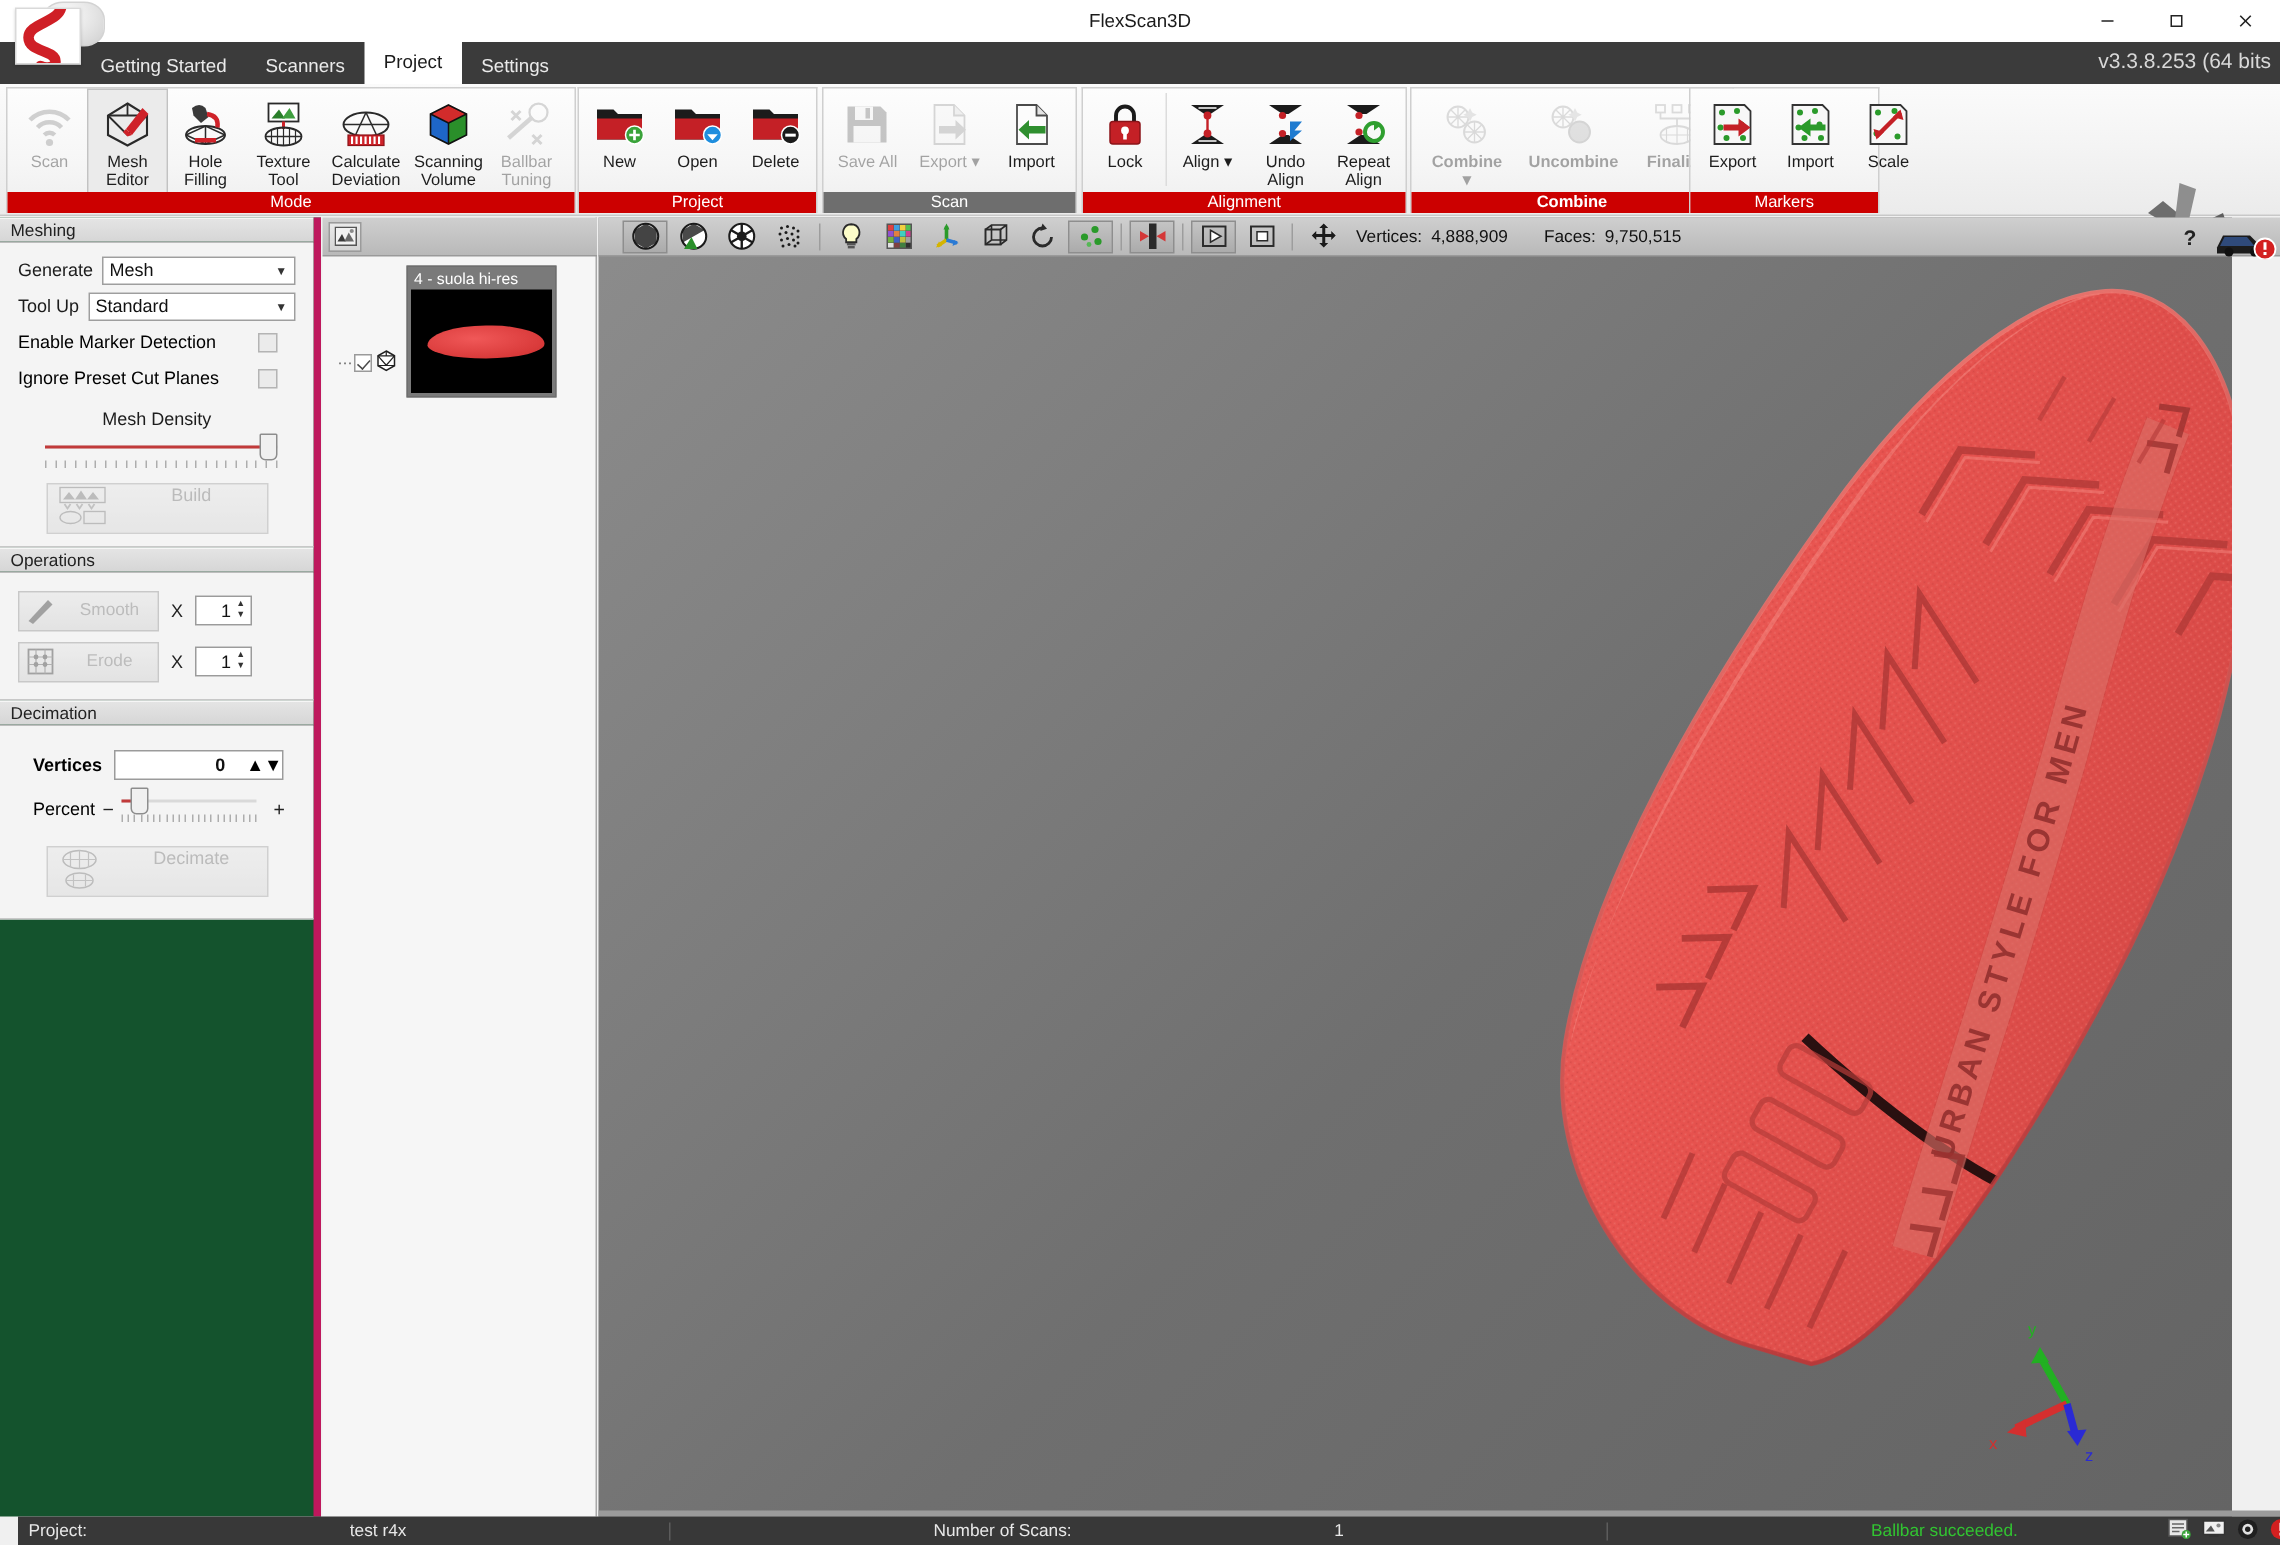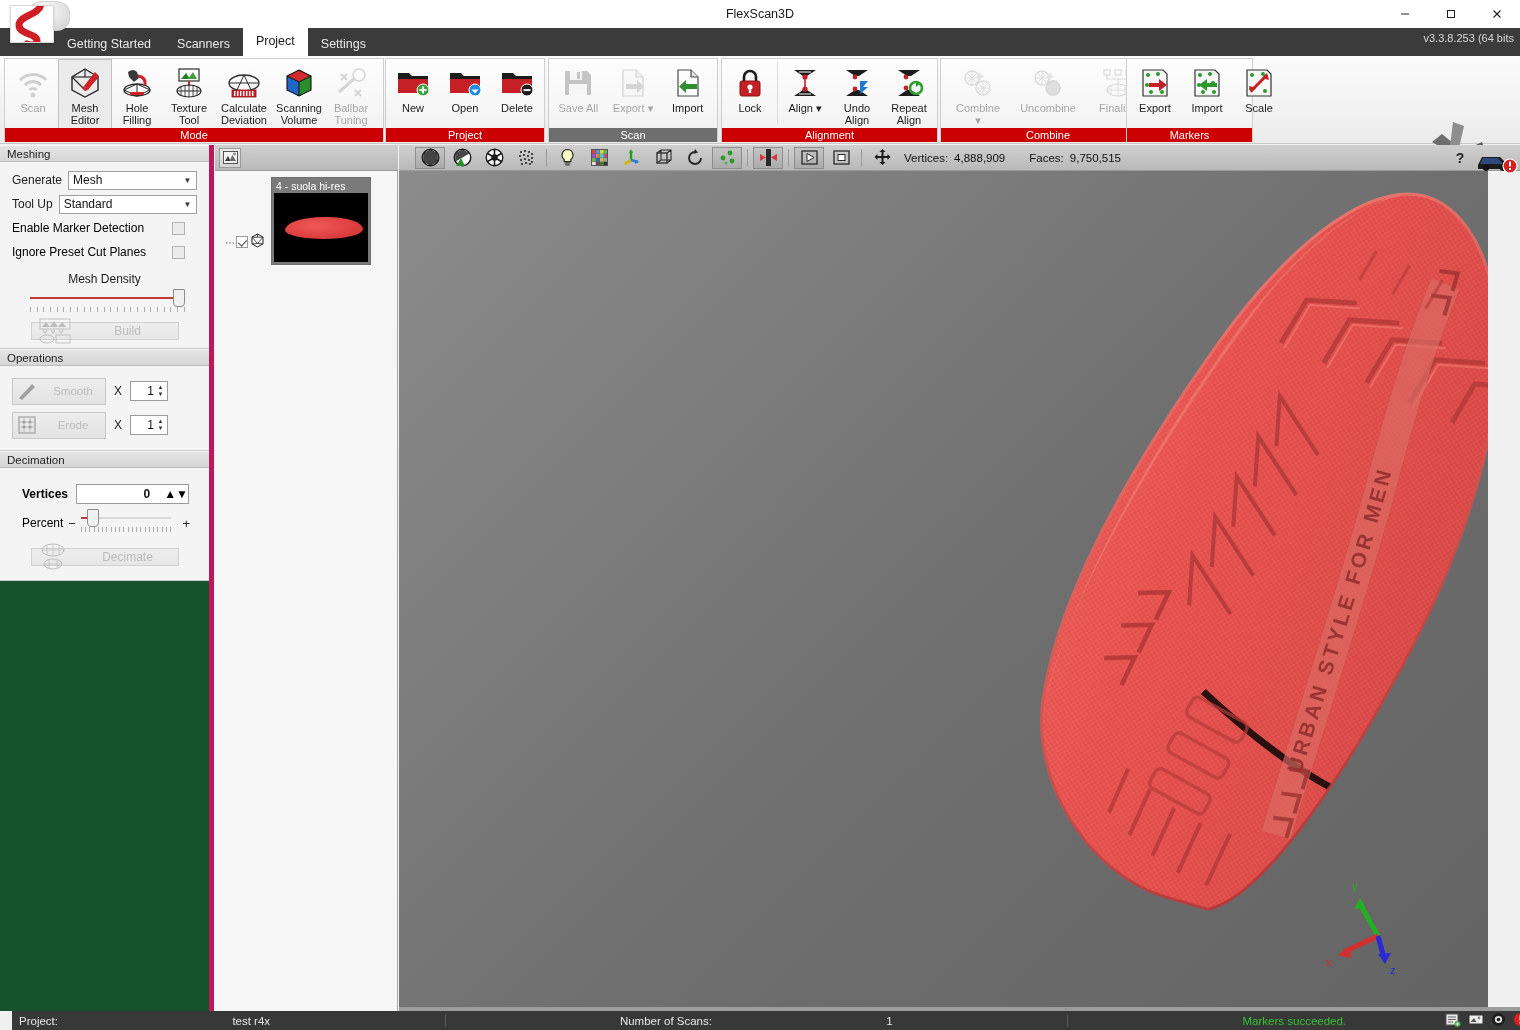--- a/index.html
+++ b/index.html
@@ -54,21 +54,21 @@
   }
   .tabs { position: absolute; left: 54px; top: 0; height: 28px; display: flex; align-items: flex-end; }
   .tab {
     height: 24px; line-height: 24px; padding: 0 13px; font-size: 12.5px;
     color: #eaeaea; cursor: default; white-space: nowrap;
   }
   .tab.active {
     background: #ffffff; color: #1b1b1b; height: 28px; line-height: 27px;
   }
   .version {
-    position: absolute; right: 6px; top: 4px; font-size: 11px; color: #d8d8d8;
+    position: absolute; right: 6px; top: 4px; font-size: 14px; color: #d8d8d8;
   }
 
   
   .ribbon {
     position: absolute; left: 0; top: 56px; width: 1520px; height: 88px;
     background: linear-gradient(to bottom, #fbfbfb 0%, #f4f4f4 48%, #ebebeb 100%);
     border-bottom: 1px solid #c8c8c8;
   }
   .rgroup {
     position: absolute; top: 2px; height: 84px;
@@ -135,23 +135,23 @@
     position: absolute; top: 1px; width: 12px; height: 18px; background: #f0f0f0;
     border: 1px solid #8d8d8d; border-radius: 1px 1px 4px 4px;
   }
   .slider-ticks {
     position: absolute; left: 0; top: 19px; width: 100%; height: 6px;
     display: flex; justify-content: space-between;
   }
   .slider-ticks i { width: 1px; height: 5px; background: #adadad; display: block; }
 
   .bigbtn {
-    margin: 4px auto 0 auto; width: 148px; height: 18px;
+    margin: 4px auto 0 auto; width: 148px; height: 34px;
     background: linear-gradient(to bottom,#e9e9e9 0%,#dcdcdc 100%);
-    border: 1px solid #b3b3b3; display: flex; align-items: center; position: relative;
+    border: 1px solid #b3b3b3; display: flex; align-items: flex-start; position: relative;
     opacity: .55;
   }
   .bigbtn .bico { width: 46px; display: flex; align-items: center; justify-content: center; }
   .bigbtn .blbl { flex: 1; text-align: center; font-size: 12px; color: #8e8e8e; }
 
   .oprow { display: flex; align-items: center; padding: 0 12px; height: 34px; }
   .opbtn {
     width: 94px; height: 27px; background: linear-gradient(to bottom,#e9e9e9 0%,#d9d9d9 100%);
     border: 1px solid #aeaeae; display: flex; align-items: center; position: relative; opacity: .62;
   }
@@ -552,21 +552,21 @@
               <path d="M24 15 l4 3 -4 3 z" fill="#2f9f2f"></path>
             </svg>
           </div>
           <div class="lbl" style="white-space:pre-line">Repeat
 Align</div>
         </div>
       </div>
       <div class="glabel">Alignment</div>
     </div>
 
-    <div class="rgroup" style="left:940px; width:216px;">
+    <div class="rgroup" style="left:940px; width:216px;font-weight:bold;">
       <div class="items" style="justify-content:space-around">
         <div class="rbtn wide disabled">
           <div class="ico">
             <svg width="36" height="32" viewBox="0 0 36 32">
               <circle cx="12" cy="11" r="7" fill="none" stroke="#a8a8a8" stroke-width="1.3"></circle>
               <path d="M5 11 h14 M12 4 v14 M7 6 l10 10 M17 6 l-10 10" stroke="#a8a8a8" stroke-width=".9"></path>
               <circle cx="23" cy="21" r="7" fill="none" stroke="#a8a8a8" stroke-width="1.3"></circle>
               <path d="M16 21 h14 M23 14 v14 M18 16 l10 10 M28 16 l-10 10" stroke="#a8a8a8" stroke-width=".9"></path>
               <path d="M20 5 l1.5 3 3 1.5 -3 1.5 -1.5 3 -1.5 -3 -3 -1.5 3 -1.5 z" fill="#c0c0c0"></path>
             </svg>
@@ -1153,21 +1153,21 @@
     </div>
   </div>
 
   <div class="statusbar">
     <div class="sb-item">Project:</div>
     <div class="sb-item" style="padding-left:0">test r4x</div>
     <div class="sb-sep"></div>
     <div class="sb-item">Number of Scans:</div>
     <div class="sb-item" style="padding-left:0">1</div>
     <div class="sb-sep"></div>
-    <div class="sb-item sb-ok">Markers succeeded.</div>
+    <div class="sb-item sb-ok">Ballbar succeeded.</div>
     <div class="sb-item sb-ok" style="padding-left:0; font-size:9px">▾</div>
 
     <div class="sb-right">
       <span>
         <svg width="16" height="14" viewBox="0 0 16 14">
           <rect x="1" y="1" width="12" height="11" fill="#e8e8e8" stroke="#555"></rect>
           <path d="M3 4 h8 M3 6.5 h8 M3 9 h5" stroke="#666" stroke-width="1"></path>
           <circle cx="12.5" cy="11" r="3" fill="#3aa33a"></circle>
           <path d="M12.5 9 v4 M10.5 11 h4" stroke="#fff" stroke-width="1"></path>
         </svg>

